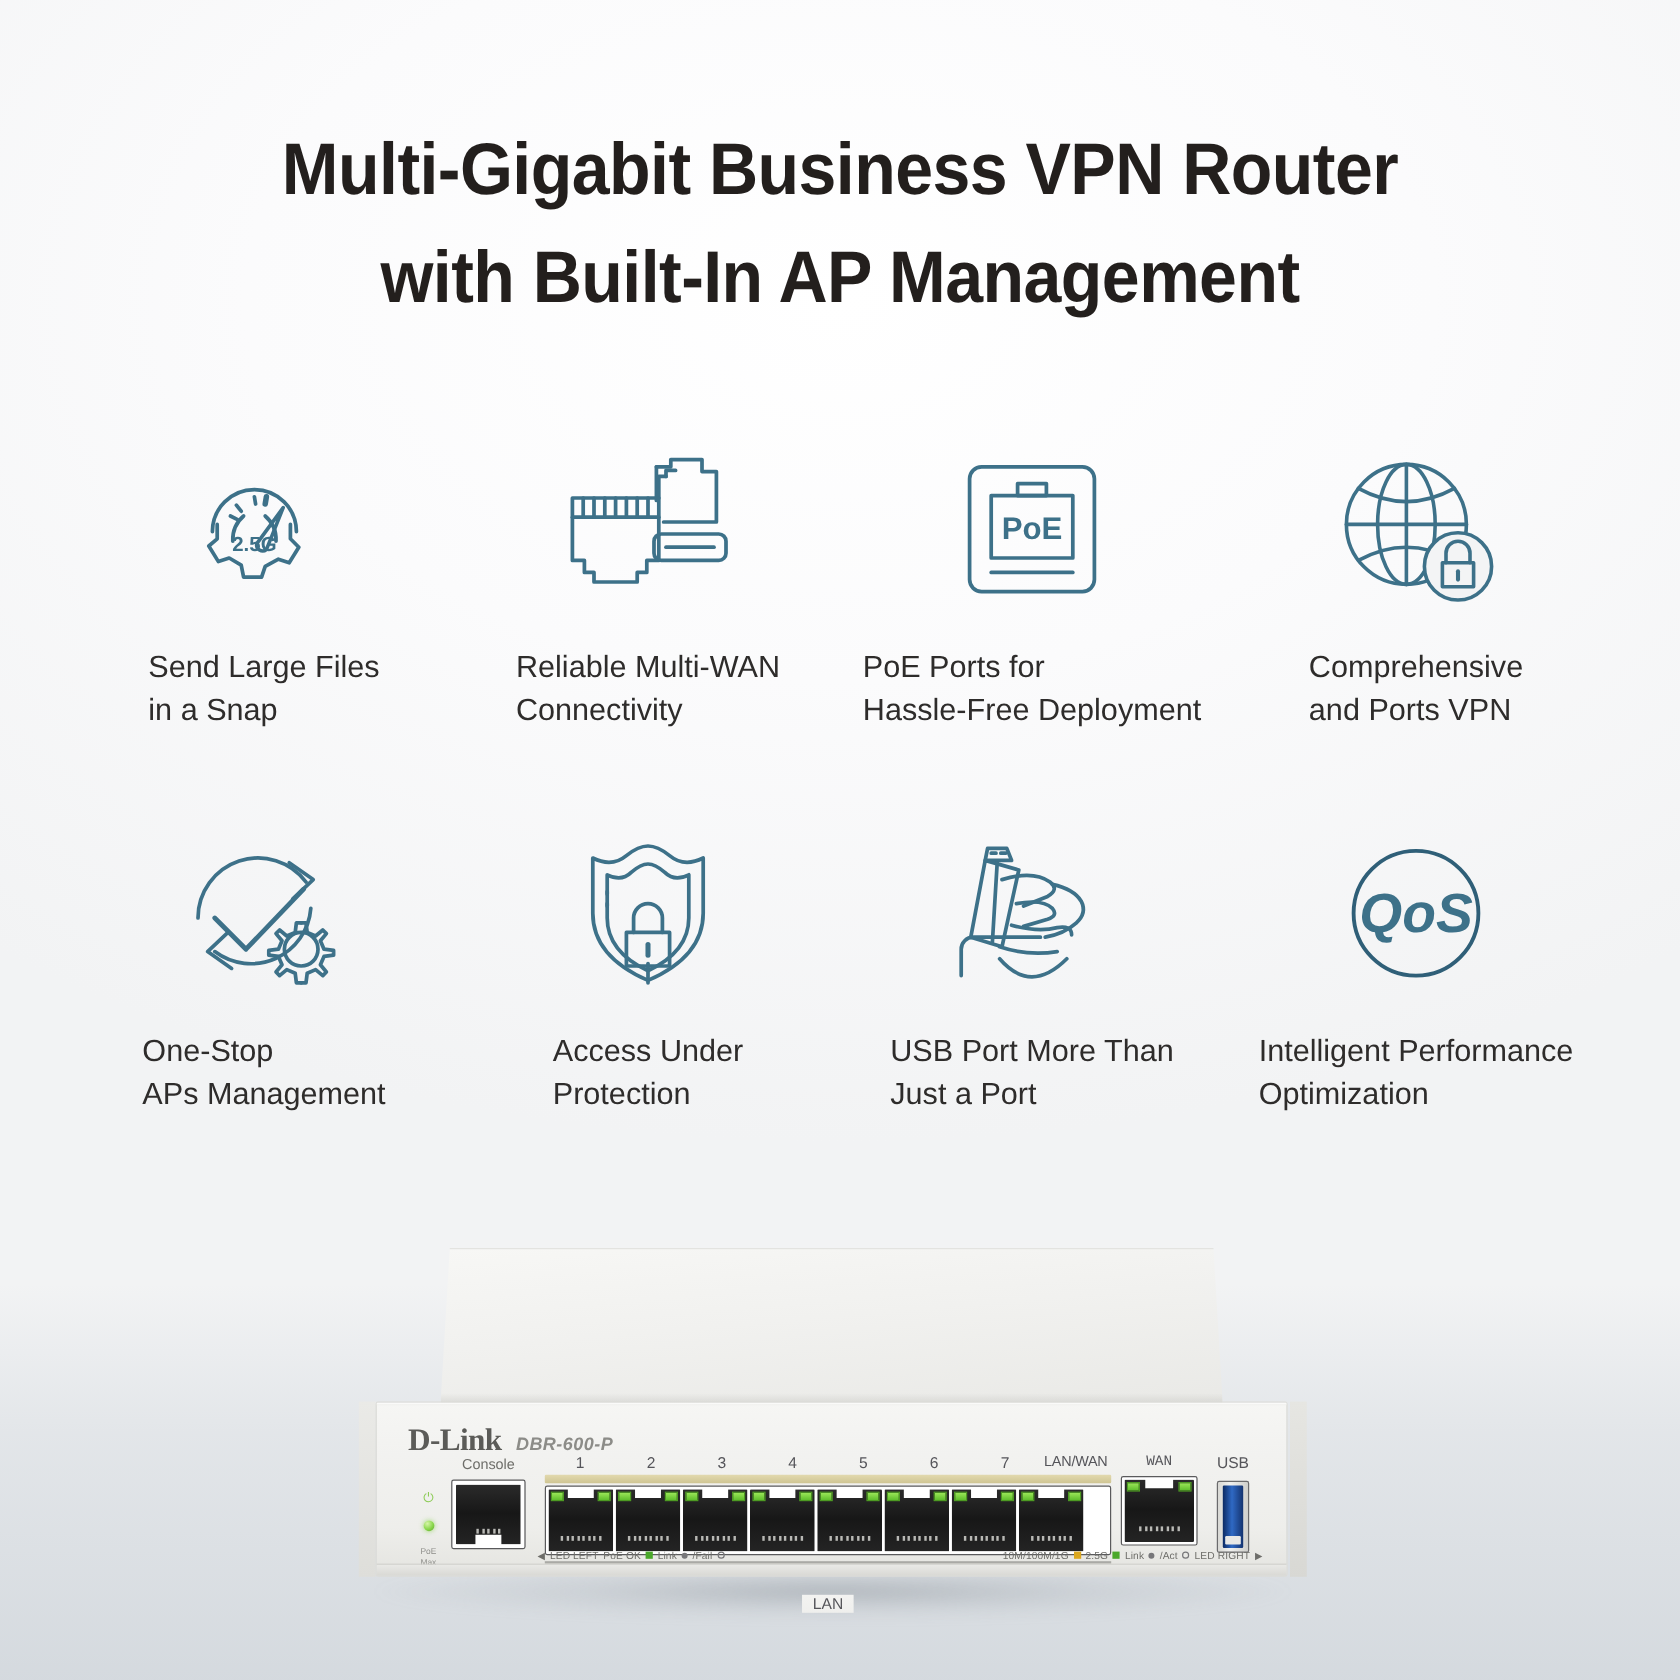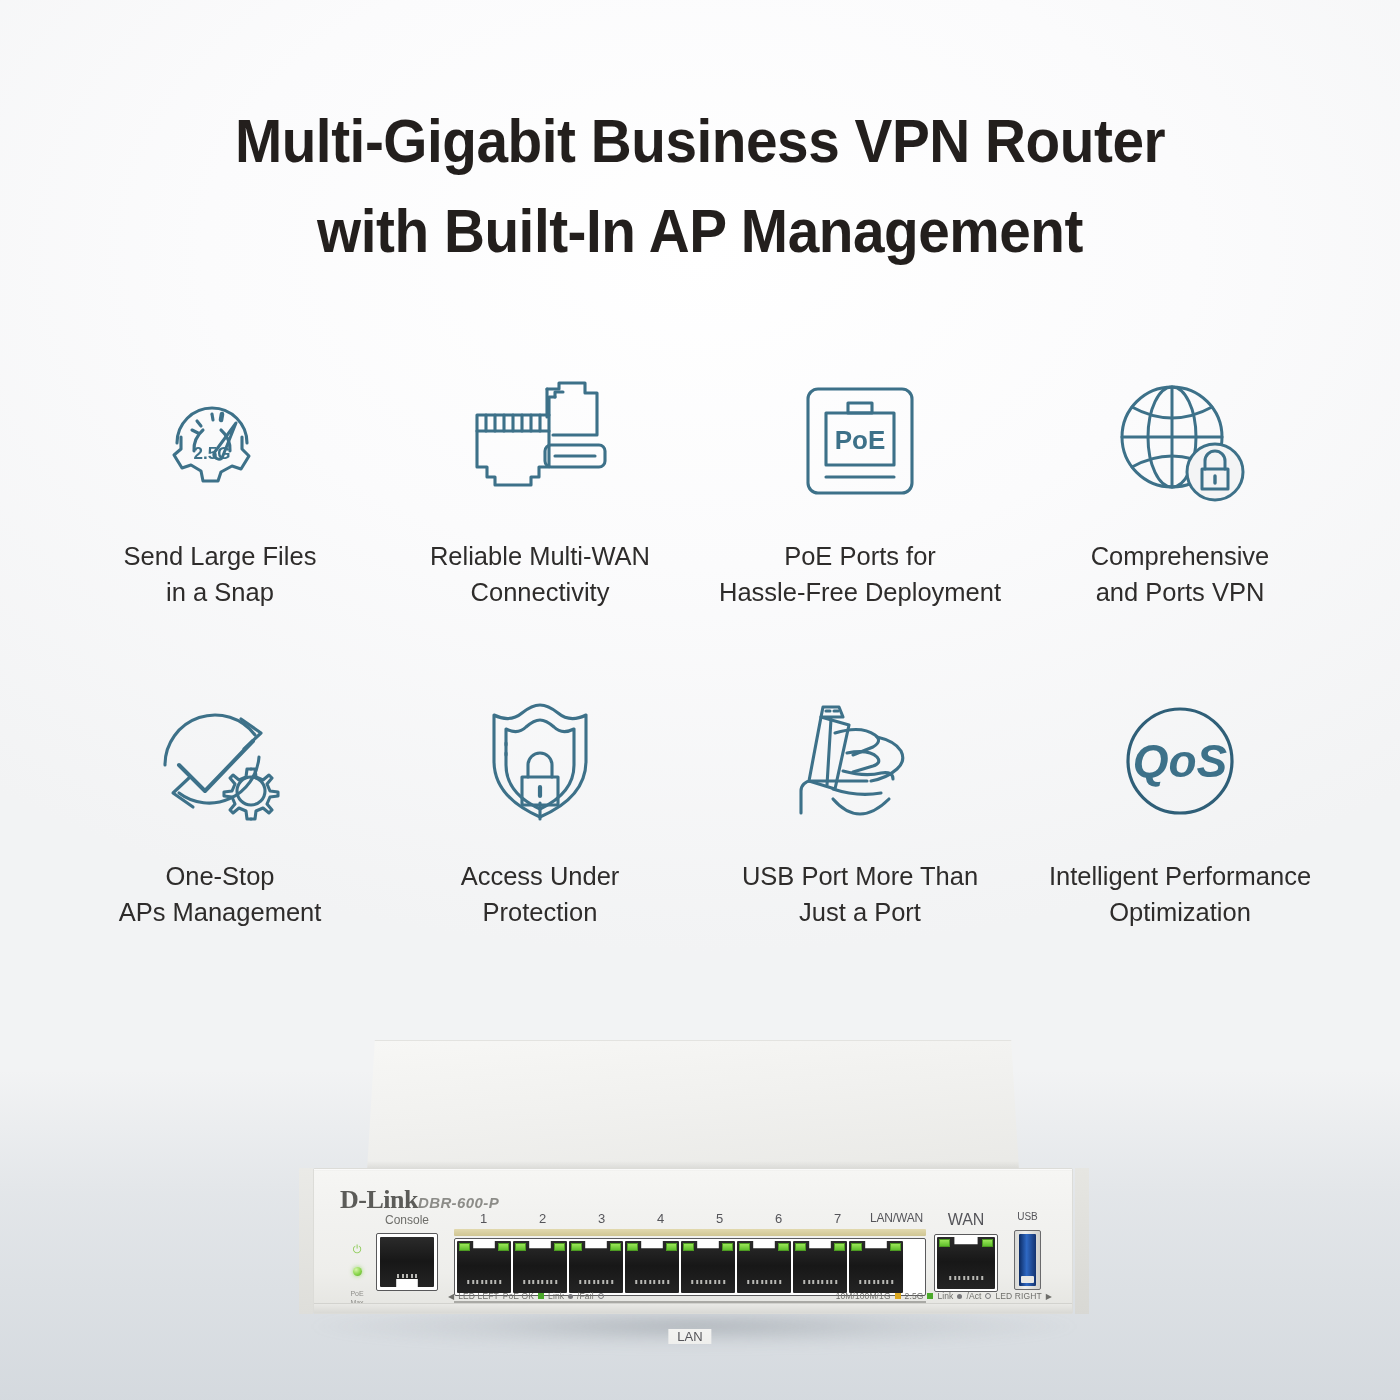--- a/index.html
+++ b/index.html
@@ -74,21 +74,21 @@
   .feature-icon {
     height: 150px;
     display: flex;
     align-items: center;
     justify-content: center;
   }
   .feature-icon svg { display: block; overflow: visible; }
 
   .feature-label {
     margin-top: 22px;
-    text-align: center;
+    text-align: left;
     color: #2e2c2b;
     font-size: 25.5px;
     line-height: 1.42;
   }
   .feature-label .fl-line { display: block; white-space: nowrap; }
 
   
   .router-wrap {
     position: absolute;
     left: 299px;
@@ -183,20 +183,21 @@
     color: #5b5b58;
     letter-spacing: -0.5px;
   }
   .brand-model {
     font-family: "Liberation Sans", sans-serif;
     font-style: italic;
     font-weight: bold;
     font-size: 15px;
     color: #8c8c88;
     letter-spacing: 0.4px;
+    margin-left: 12px;
   }
 
   
   .left-leds {
     position: absolute;
     left: 28px;
     top: 76px;
     width: 30px;
     text-align: center;
   }
@@ -328,41 +329,42 @@
   }
 
   
   .wan-block {
     position: absolute;
     left: 620px;
     top: 42px;
     text-align: center;
   }
   .wan-label {
-    font-size: 16px;
+    font-size: 12px;
     color: #55555a;
     margin-bottom: 5px;
+    font-family: Liberation Mono, monospace;
   }
   .wan-box {
     background: #ffffff;
     border: 1.5px solid #5a5a5c;
     border-radius: 2px;
     padding: 2px;
   }
   .wan-box .rj45-body { width: 58px; height: 52px; }
 
   
   .usb-block {
     position: absolute;
     left: 700px;
     top: 42px;
     text-align: center;
   }
   .usb-label {
-    font-size: 10px;
+    font-size: 13px;
     color: #55555a;
     margin-bottom: 8px;
   }
   .usb-shell {
     width: 27px;
     height: 60px;
     margin: 0 auto;
     background: linear-gradient(90deg, #d8d8d4 0%, #f0f0ee 40%, #cfcfcb 100%);
     border: 1.5px solid #6a6a6c;
     border-radius: 2px;

